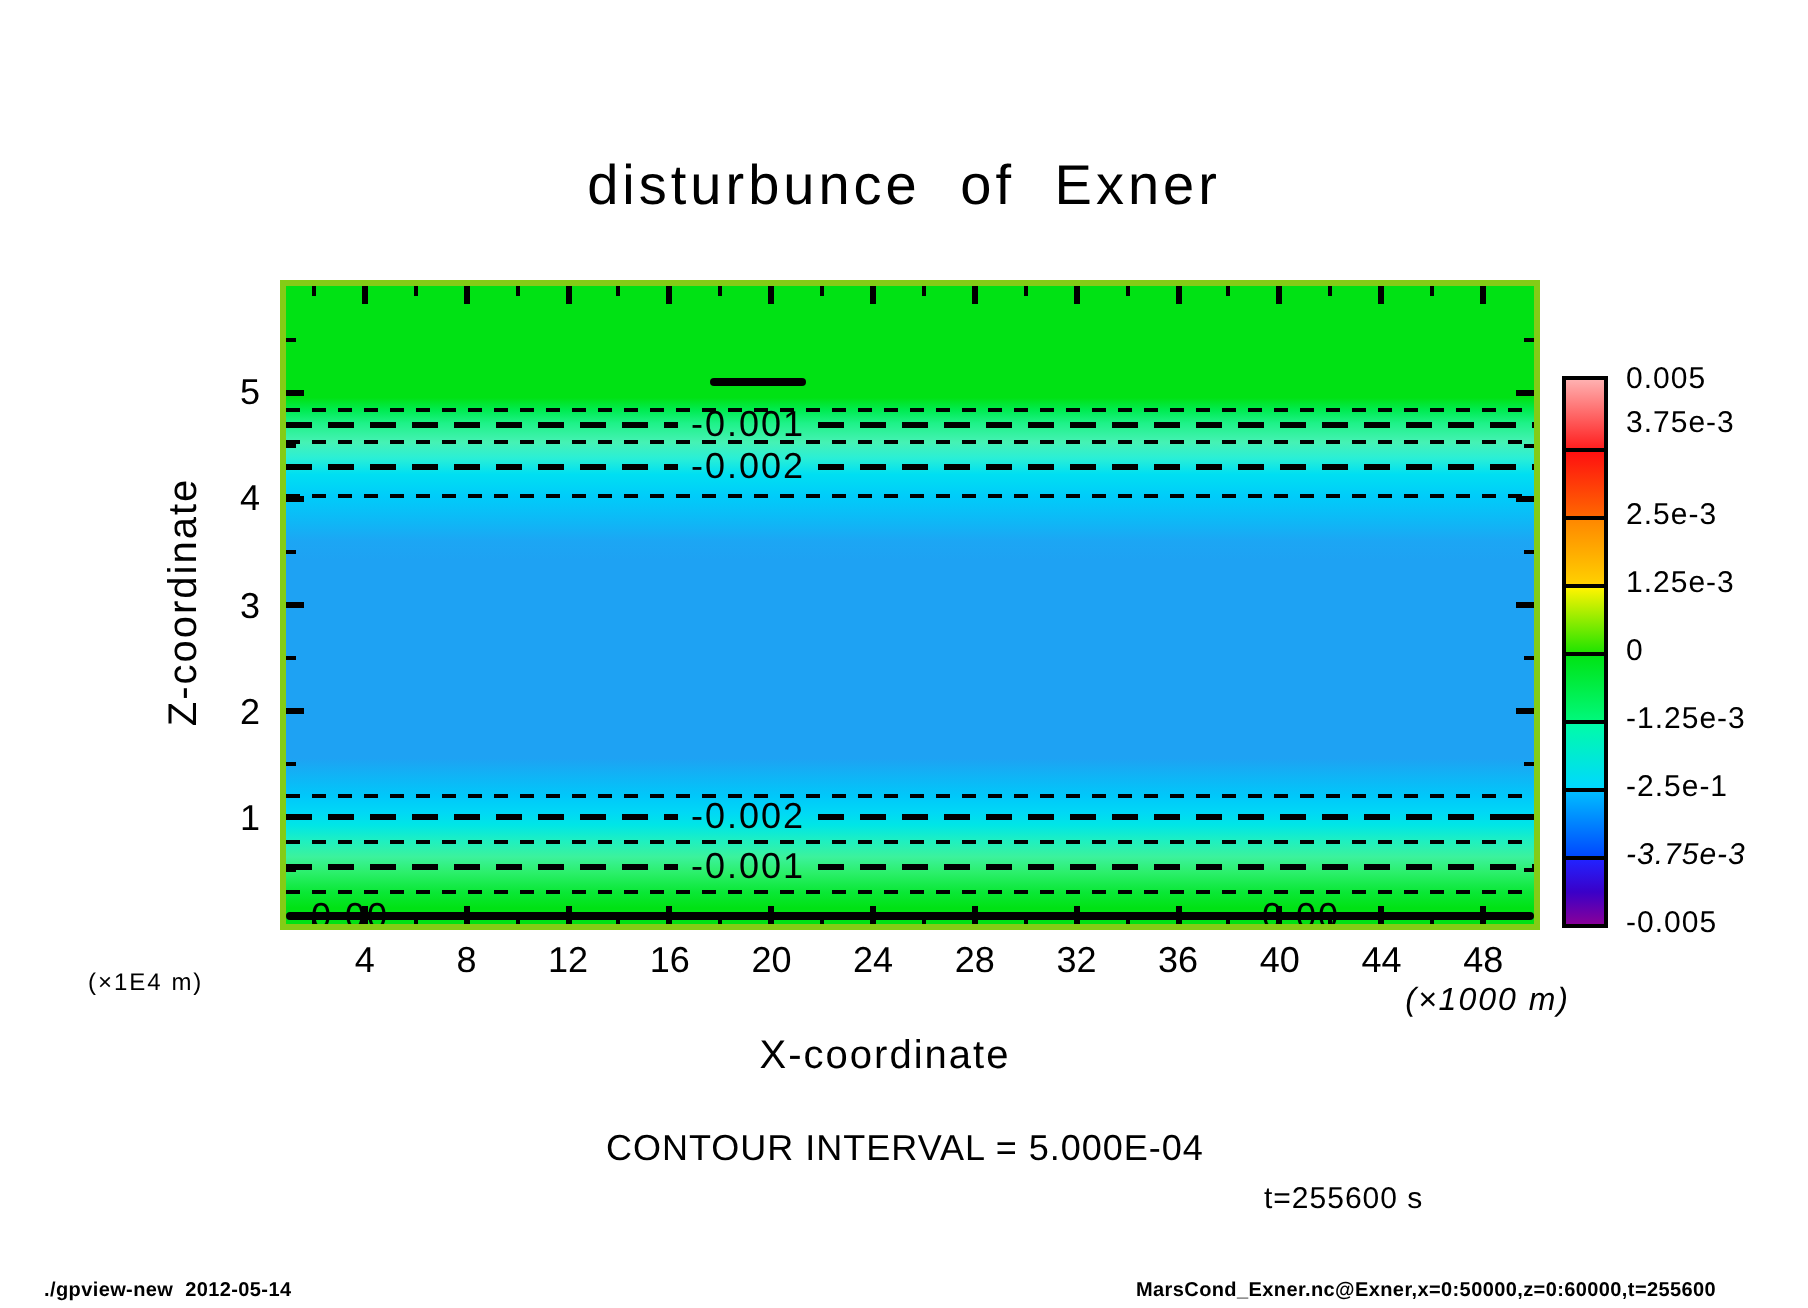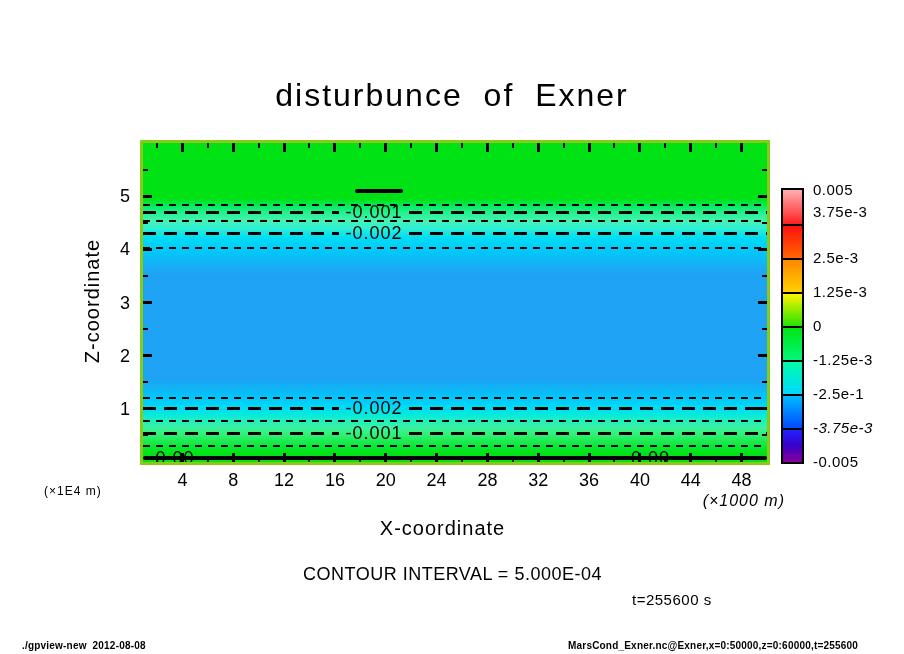--- a/index.html
+++ b/index.html
@@ -4,21 +4,21 @@
 <style>
   * { margin:0; padding:0; box-sizing:border-box; }
   html,body { background:#ffffff; }
   .canvas {
     position:relative; width:904px; height:654px; background:#ffffff;
     font-family:"Liberation Sans", sans-serif; color:#000;
     overflow:hidden;
   }
   .title {
     position:absolute; left:0; top:77px; width:904px; text-align:center;
-    font-size:32px; font-weight:400; letter-spacing:2px; word-spacing:10px;
+    font-size:28px; font-weight:400; letter-spacing:2px; word-spacing:10px;
   }
   .plot {
     position:absolute; left:140px; top:140px; width:630px; height:325px;
     border:3px solid #84cc16;
   }
   .plot-inner { position:absolute; left:0; top:0; width:624px; height:319px; overflow:hidden; }
   .field { position:absolute; left:0; top:0; width:100%; height:100%; }
   .tick { position:absolute; background:#000; }
   .cline { position:absolute; left:0; width:624px; }
   .cline.thin  { height:2px; background:repeating-linear-gradient(90deg,#000 0 7px,transparent 7px 13px); }
@@ -200,15 +200,15 @@
       <div class="xlab" style="left: 617.912px; top: 470px;">40</div>
       <div class="xlab" style="left: 668.747px; top: 470px;">44</div>
       <div class="xlab" style="left: 719.582px; top: 470px;">48</div>
       <div class="ylab" style="left: 88px; top: 398.833px;">1</div>
       <div class="ylab" style="left: 88px; top: 345.667px;">2</div>
       <div class="ylab" style="left: 88px; top: 292.5px;">3</div>
       <div class="ylab" style="left: 88px; top: 239.333px;">4</div>
       <div class="ylab" style="left: 88px; top: 186.167px;">5</div>
     </div>
 
-  <div class="footer left">./gpview-new  2012-08-08</div>
+  <div class="footer left">./gpview-new  2012-05-14</div>
   <div class="footer right">MarsCond_Exner.nc@Exner,x=0:50000,z=0:60000,t=255600</div>
 </div>
 
 </body></html>

